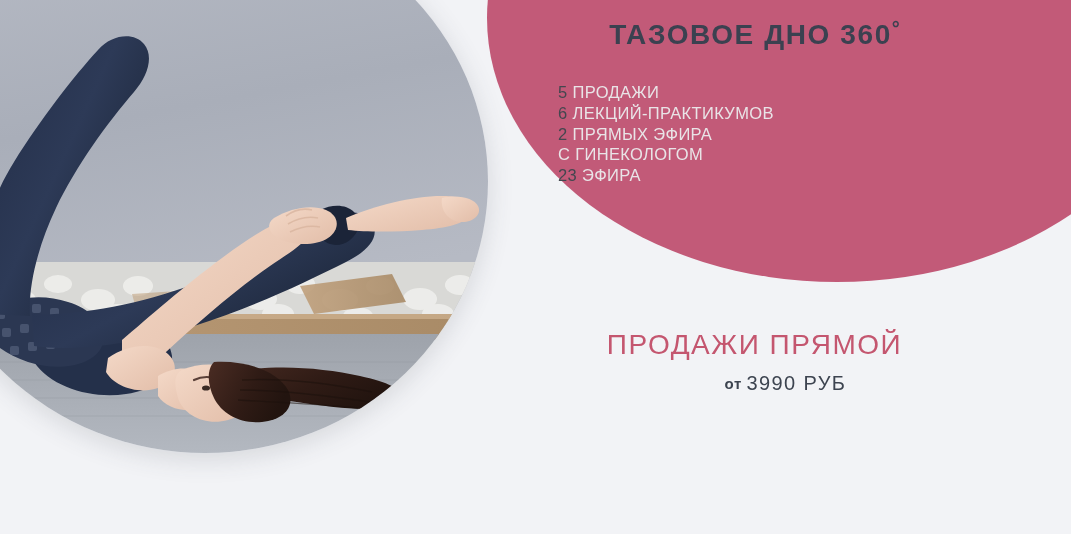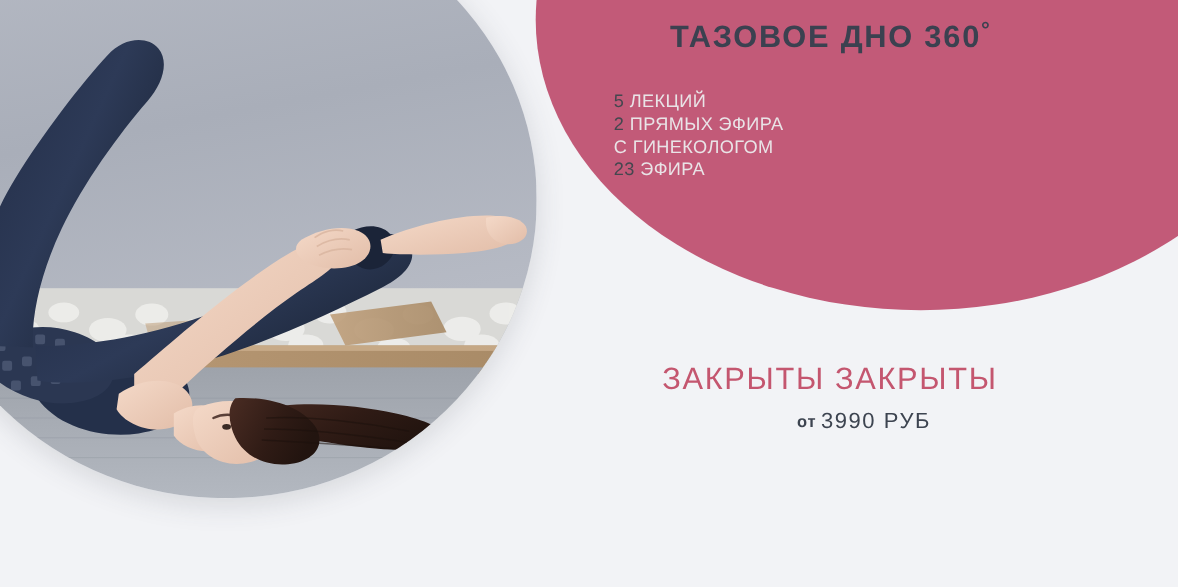--- a/index.html
+++ b/index.html
@@ -324,44 +324,48 @@
   </div>
 
   <div class="headline">
     <span>ТАЗОВОЕ ДНО 360</span><span class="deg">°</span>
   </div>
 
   <div class="feature-list">
 
     <div class="feature-line">
       <span class="num">5</span>
-      <span>ЛЕКЦИЙ</span>
-    </div>
-
+      <span>ПРОДАЖИ</span>
+    </div>
+
+    <div class="feature-line">
+      <span class="num">6</span>
+      <span>ЛЕКЦИЙ-ПРАКТИКУМОВ</span>
+    </div>
 
     <div class="feature-line">
       <span class="num">2</span>
       <span>ПРЯМЫХ ЭФИРА</span>
     </div>
 
 
 
     <div class="feature-line">
       <span class="num"></span>
       <span>С ГИНЕКОЛОГОМ</span>
     </div>
 
     <div class="feature-line">
       <span class="num">23</span>
       <span>ЭФИРА</span>
     </div>
 
   </div>
 
-  <div class="sales-closed">ЗАКРЫТЫ ЗАКРЫТЫ</div>
+  <div class="sales-closed">ПРОДАЖИ ПРЯМОЙ</div>
 
   <div class="price-line">
     <span class="price-prefix">от</span>
     <span class="price-amount">3990 РУБ</span>
   </div>
 
 
 </div>
 
 </body></html>

